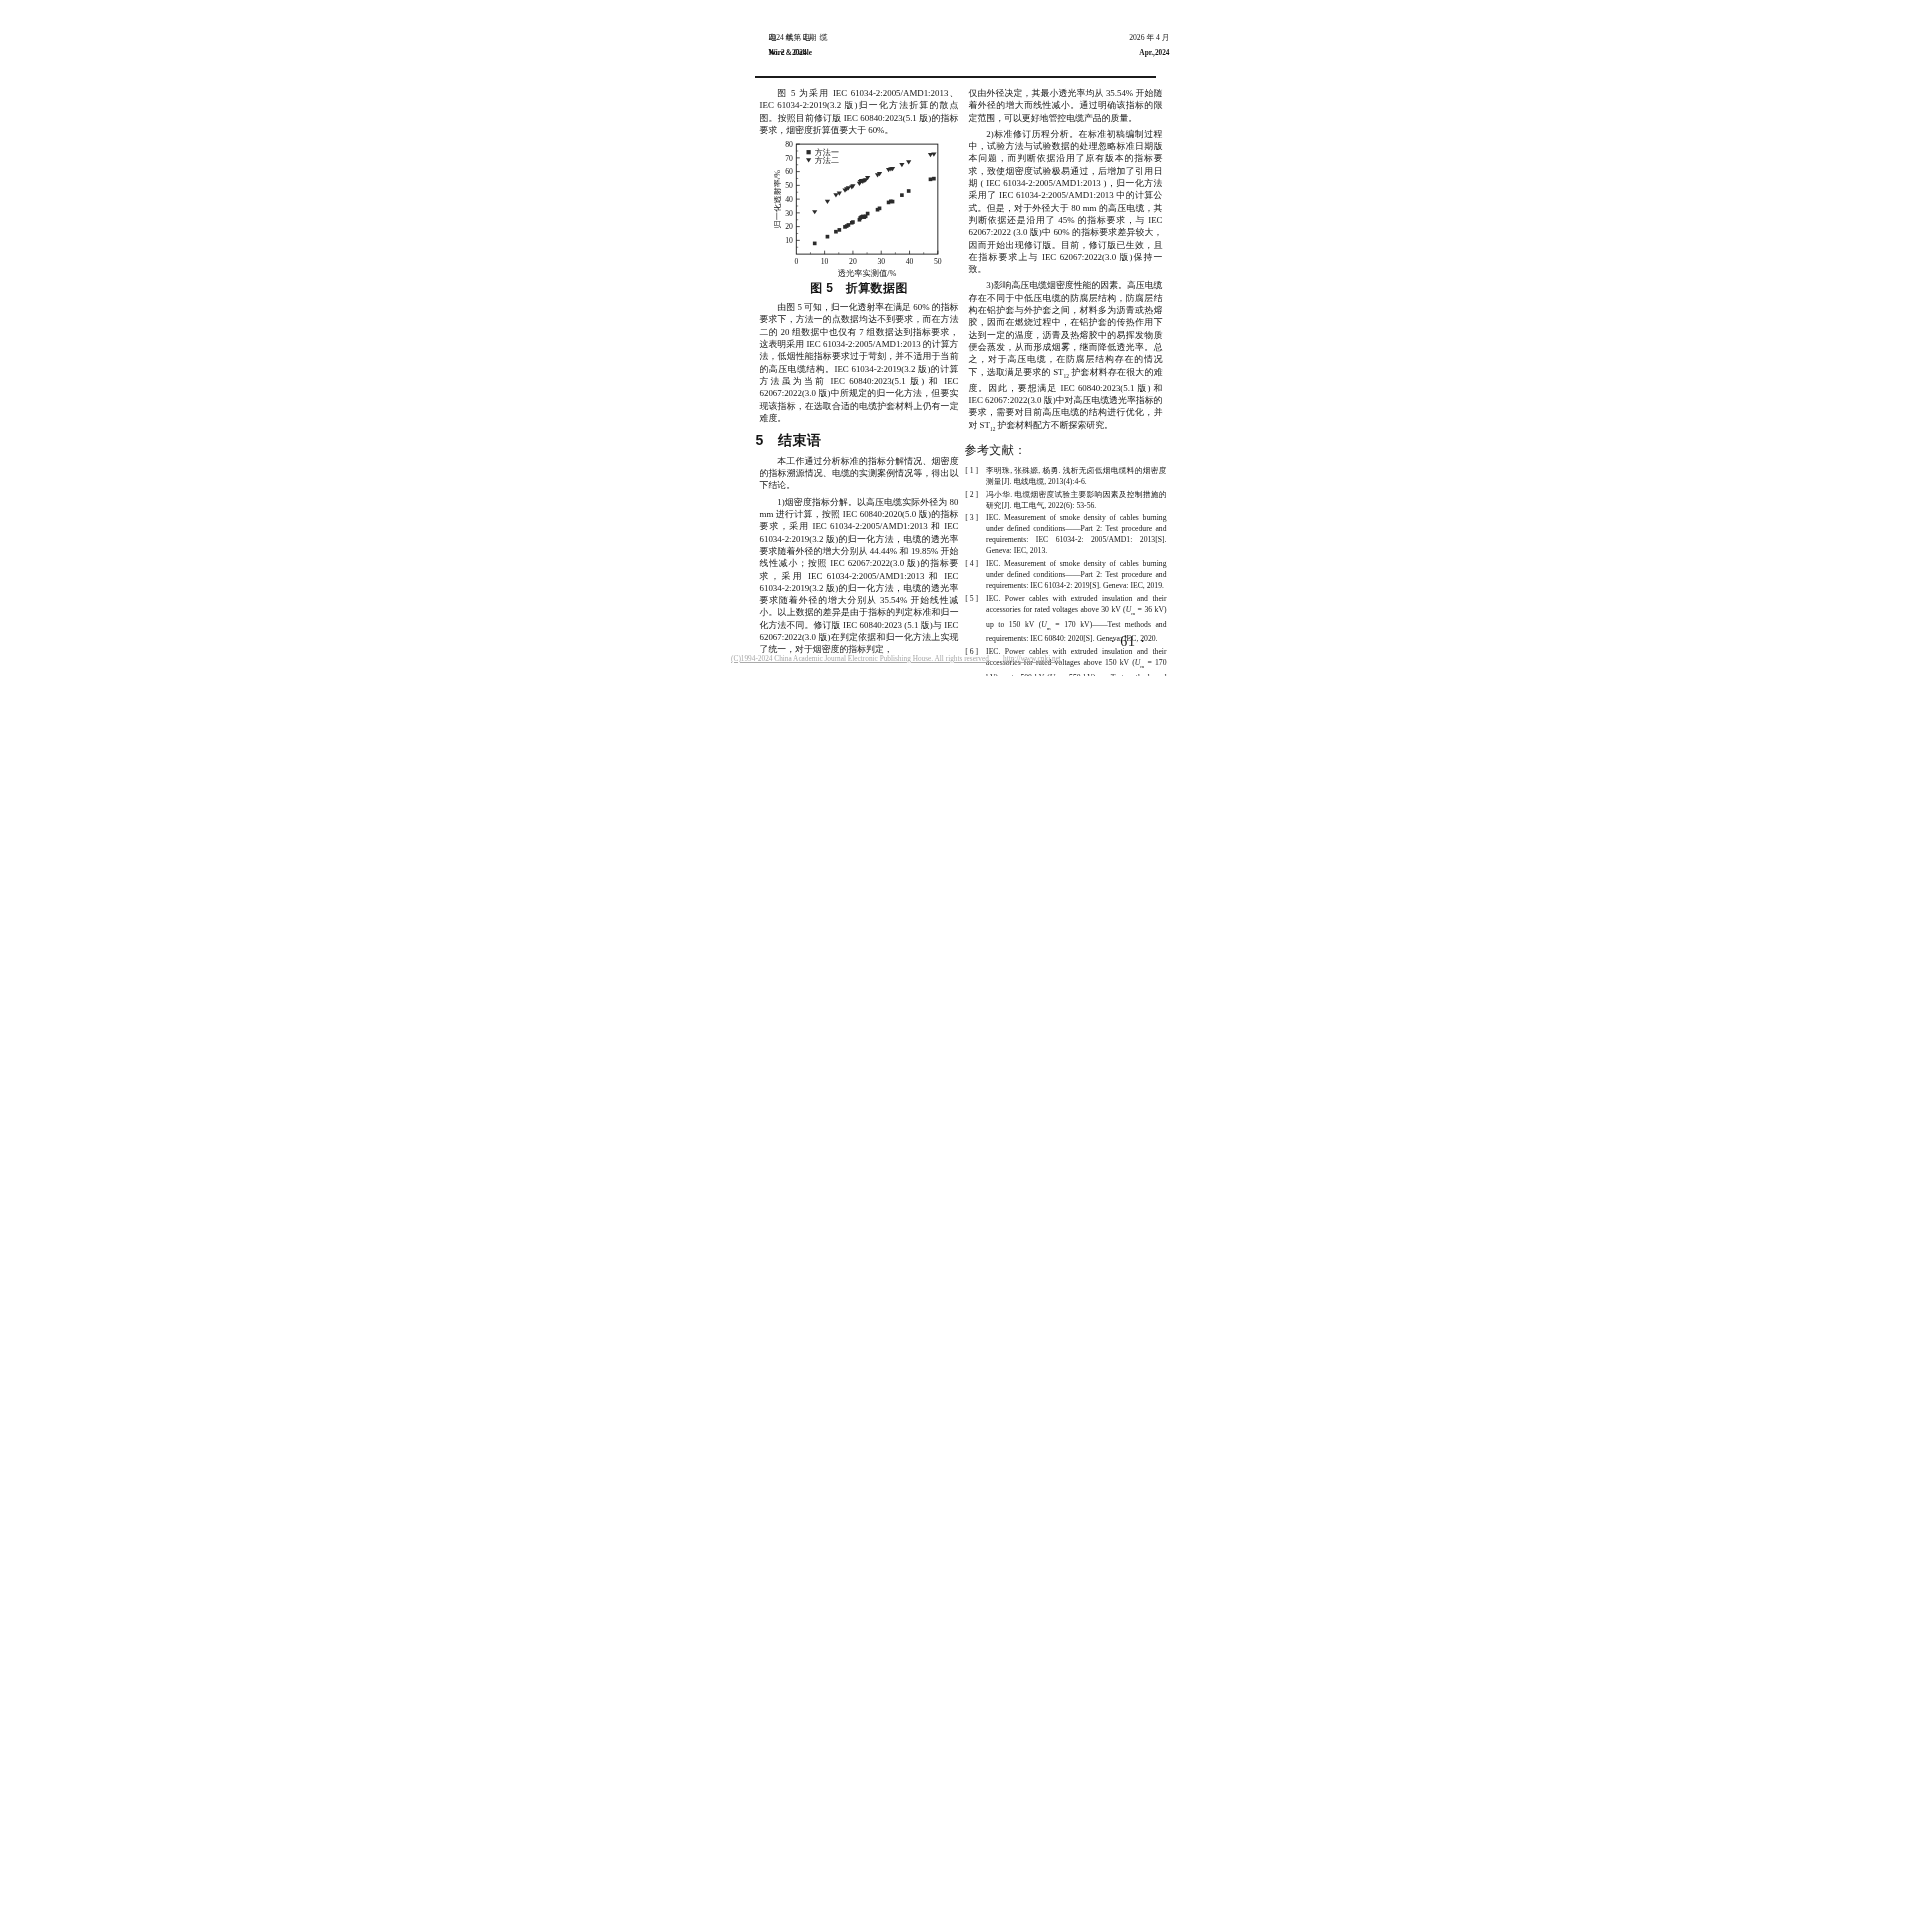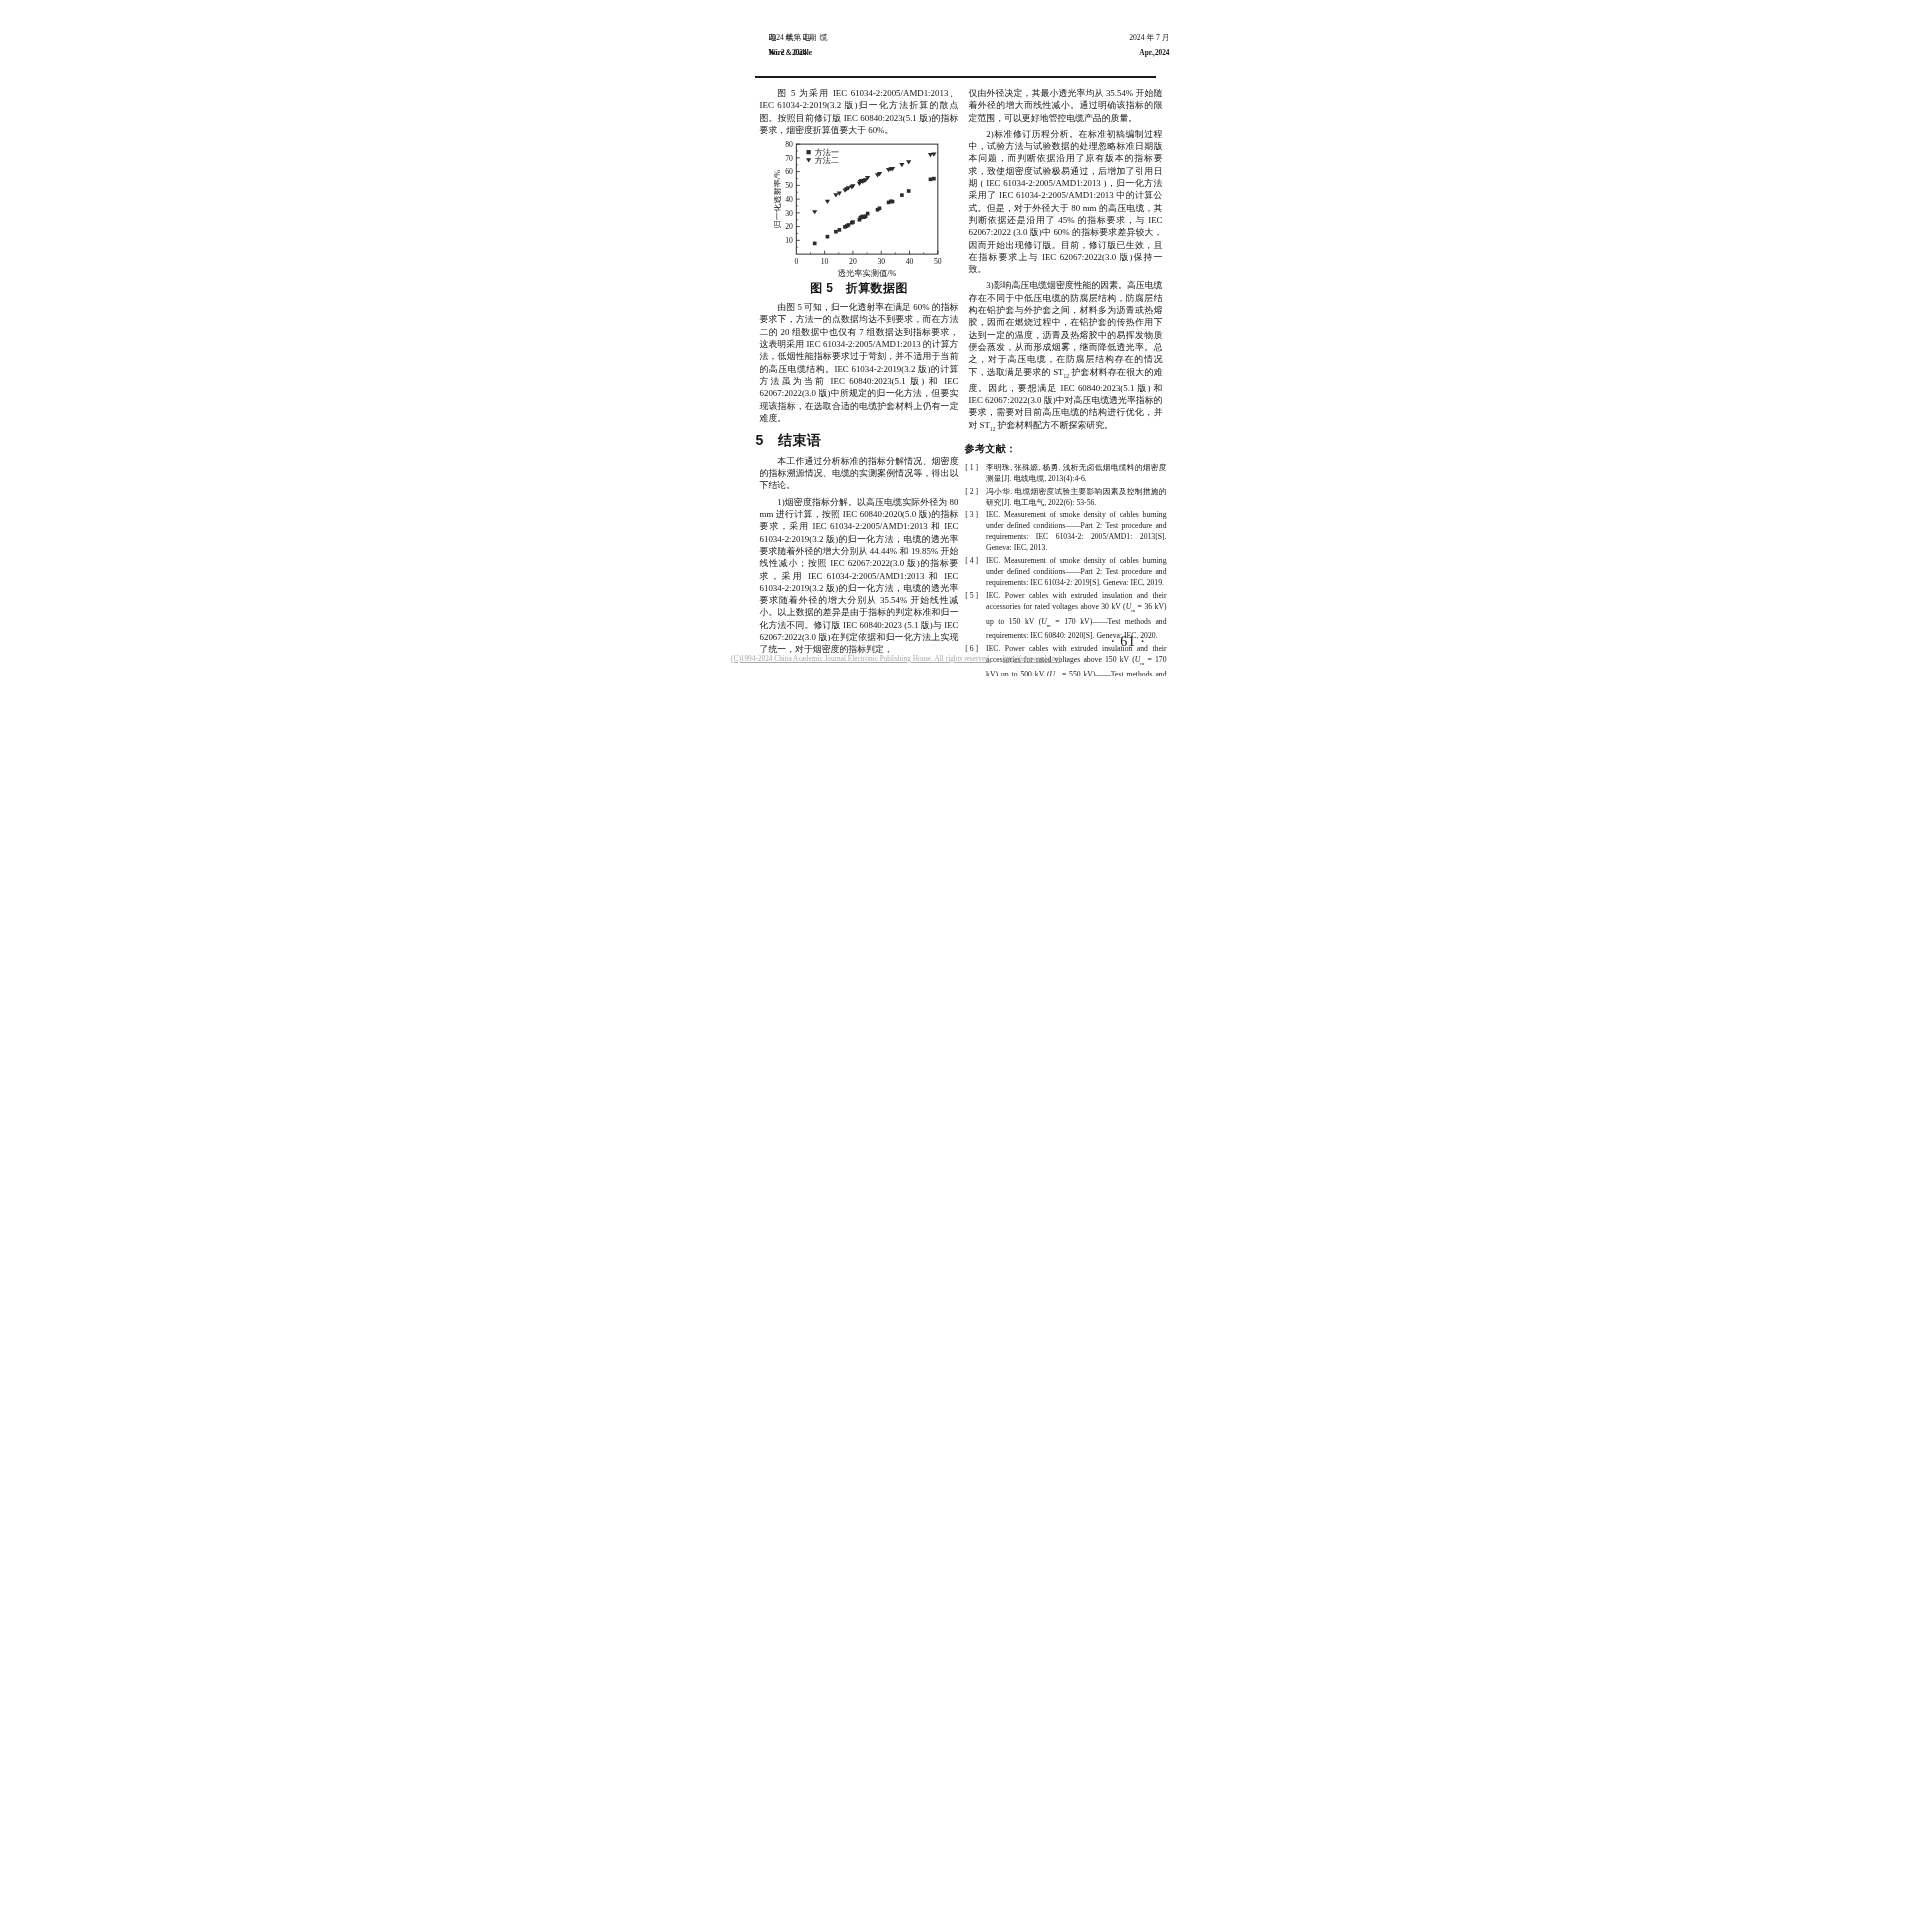--- a/index.html
+++ b/index.html
@@ -21,22 +21,22 @@
   .para{font-size:8.9px;line-height:12.3px;text-align:justify;text-indent:2em;margin:4px;}
   .para.noindent{text-indent:0;}
   
   figure{margin:3.1px 0 1.5px;padding:0;text-align:center;}
   figcaption{font-family:"Liberation Sans","DejaVu Sans",sans-serif;font-weight:bold;
              font-size:12px;margin-top:0;letter-spacing:0.4px;}
   svg text{font-family:"Liberation Serif","DejaVu Serif",serif;fill:#141414;}
   
   .sec-heading{font-family:"Liberation Sans","DejaVu Sans",sans-serif;font-weight:bold;
                font-size:14px;margin:7.7px 0 5px;letter-spacing:0.4px;}
-  .refs-heading{font-family:"Liberation Sans","DejaVu Sans",sans-serif;font-weight:bold;
-                font-size:10px;margin:7.7px 0 5.4px;letter-spacing:0.4px;}
+  .refs-heading{font-family:"Liberation Sans","DejaVu Sans",sans-serif;font-weight:normal;
+                font-size:12px;margin:7.7px 0 5.4px;letter-spacing:0.4px;}
   
   .refs{list-style:none;margin:0;padding:0;font-size:7.7px;line-height:11px;}
   .refs li{position:relative;padding-left:21.6px;margin-bottom:1.9px;text-align:justify;}
   .ref-label{position:absolute;left:0.8px;top:0;}
   .refs sub{font-size:5px;}
   
   .pagenum{position:absolute;top:634px;left:394px;font-size:14px;letter-spacing:0.8px;}
   .footer{position:absolute;top:654px;left:14.6px;font-size:7.3px;color:#a9a9a9;white-space:nowrap;text-decoration:underline;}
   .footer .url{margin-left:12.3px;}
   sub{font-size:5.4px;}
@@ -49,21 +49,21 @@
   <div class="header">
     <div class="h-left">
       <div class="h-cn">2024 年第 2 期</div>
       <div class="h-en">No. 2　2024</div>
     </div>
     <div class="h-center">
       <div class="h-cn journal">电 线 电 缆</div>
       <div class="h-en">Wire &amp; Cable</div>
     </div>
     <div class="h-right">
-      <div class="h-cn">2024 年 7 月</div>
+      <div class="h-cn">2026 年 4 月</div>
       <div class="h-en">Apr.,2024</div>
     </div>
   </div>
   <div class="rule"></div>
 
   <div class="col col-left">
     <p class="para">图 5 为采用 IEC 61034-2:2005/AMD1:2013、IEC 61034-2:2019(3.2 版)归一化方法折算的散点图。按照目前修订版 IEC 60840:2023(5.1 版)的指标要求，烟密度折算值要大于 60%。</p>
     <figure>
       <svg width="170" height="139" viewBox="0 0 442 360">
           <rect x="58" y="10" width="368" height="286" fill="none" stroke="#1a1a1a" stroke-width="2.4"></rect>

